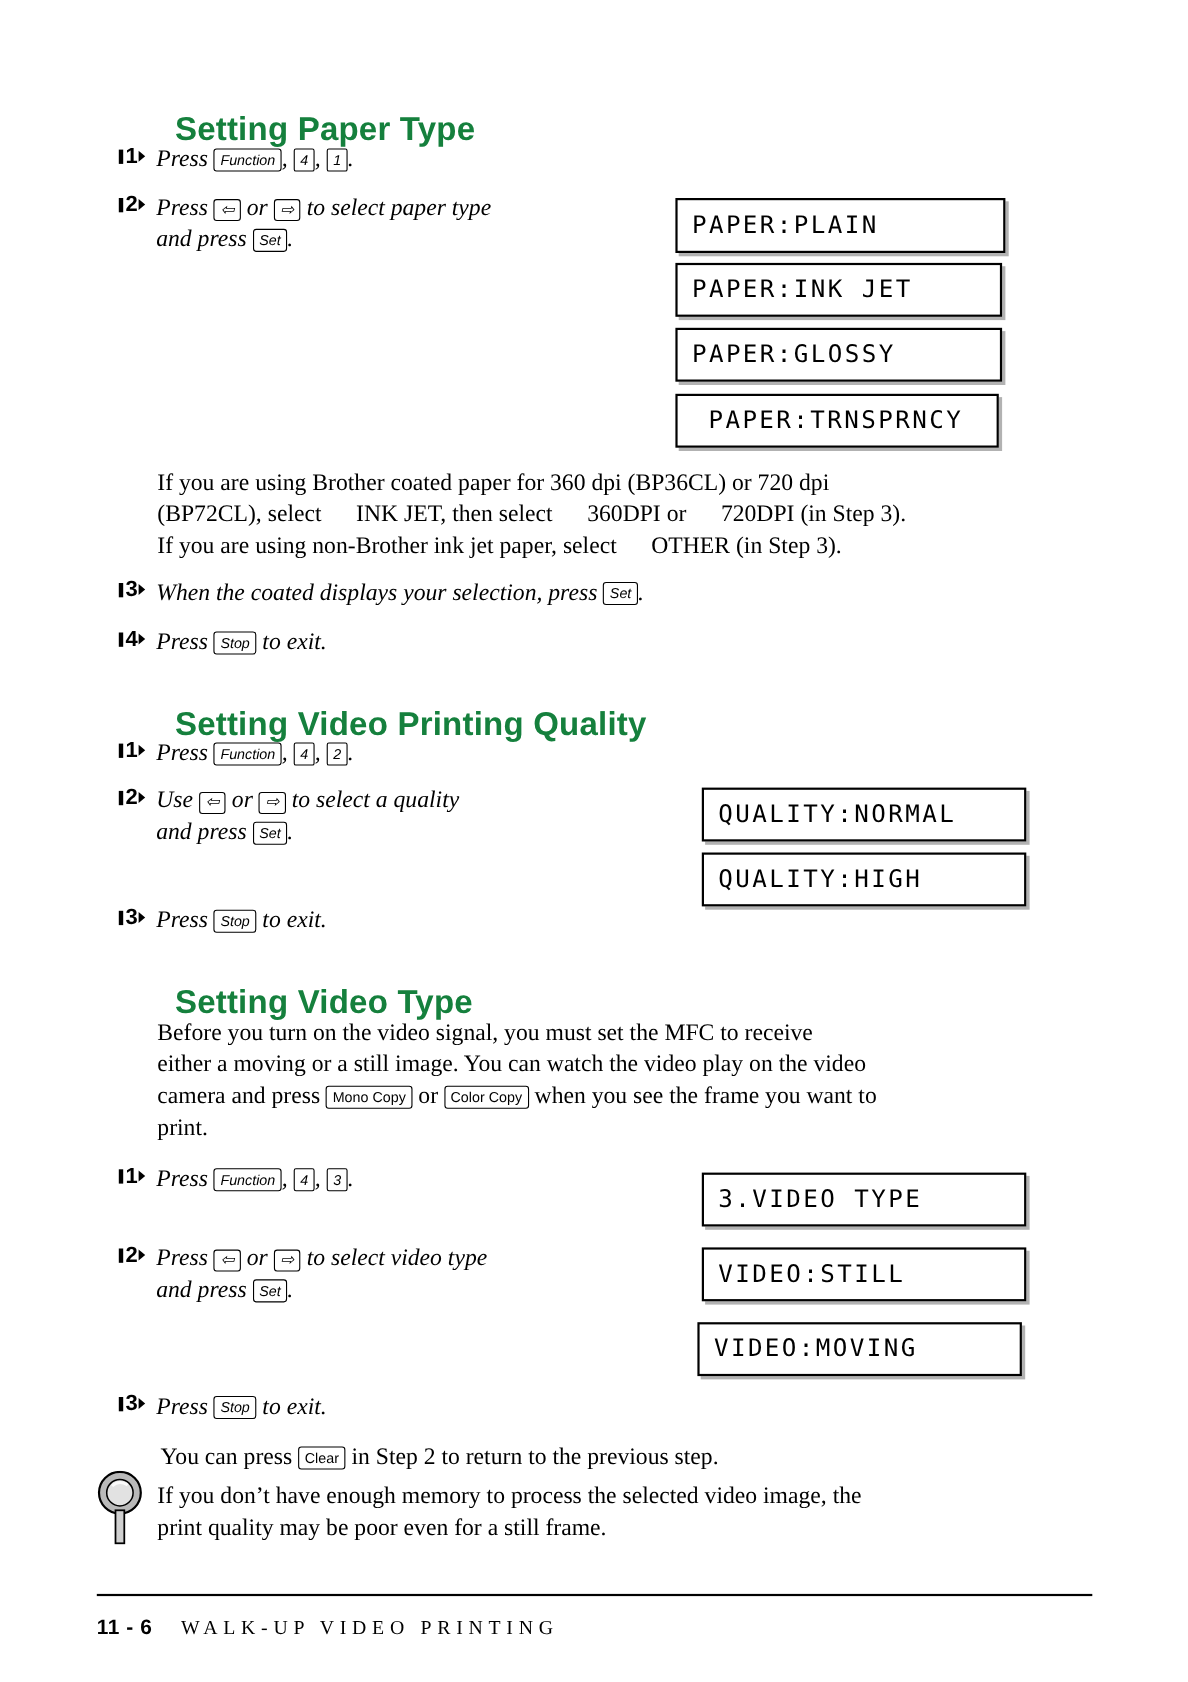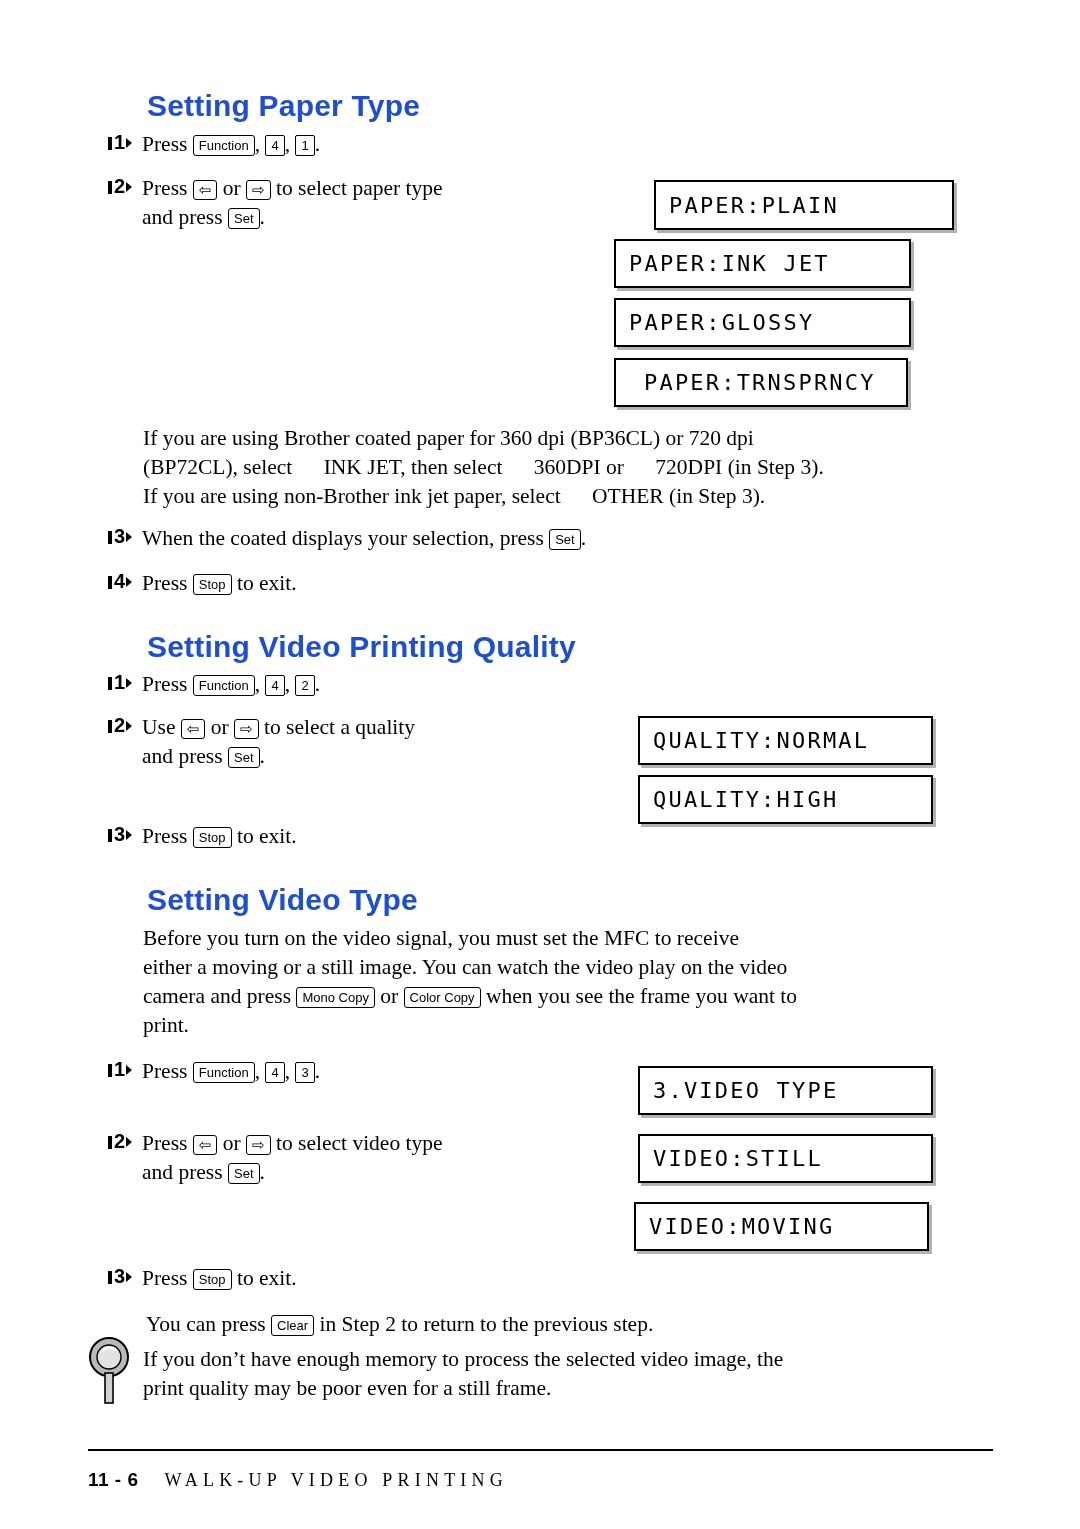--- a/index.html
+++ b/index.html
@@ -19,23 +19,23 @@
     position: relative;
     width: 1080px;
     height: 1529px;
   }
 
   
   h1.section-title {
     font-family: "Liberation Sans", sans-serif;
     font-weight: bold;
     font-size: 30px;
-    margin: 4px;
+    margin: 16px;
     letter-spacing: 0.2px;
-    color: #1d4ed8;
+    color: #15803d;
   }
 
   
   .body-text {
     font-family: "Liberation Serif", serif;
     font-size: 21.5px;
     line-height: 29px;
   }
   .b { font-weight: normal; margin-left: 26px; }
 
@@ -70,20 +70,21 @@
     border-top: 5px solid transparent;
     border-bottom: 5px solid transparent;
     border-left: 6px solid #000;
     vertical-align: 1px;
     margin-left: 1px;
   }
   .step-body {
     font-family: "Liberation Serif", serif;
     font-size: 21.5px;
     line-height: 29px;
+    font-style: italic;
   }
 
   
   .key {
     display: inline-block;
     border: 1.2px solid #000;
     border-radius: 3px;
     font-family: "Liberation Sans", sans-serif;
     font-size: 12.5px;
     line-height: 1;
@@ -177,21 +178,21 @@
   </div>
 
   <div class="step" style="left:108px; top:174px; width:520px;">
     <div class="step-num"><span class="tick"></span><span>2</span><span class="arrowh"></span></div>
     <div class="step-body">
       <span>Press </span><span class="key arrow">⇦</span><span> or </span><span class="key arrow">⇨</span><span> to select paper type</span><br>
       <span>and press </span><span class="key small">Set</span><span>.</span>
     </div>
   </div>
 
-  <div class="lcd" style="left:614px; top:180px; width:300px; height:50px;margin-left:40px;">PAPER:PLAIN</div>
+  <div class="lcd" style="left:614px; top:180px; width:300px; height:50px;">PAPER:PLAIN</div>
   <div class="lcd" style="left:614px; top:239px; width:297px; height:49px;">PAPER:INK JET</div>
   <div class="lcd" style="left:614px; top:298px; width:297px; height:49px;">PAPER:GLOSSY</div>
   <div class="lcd" style="left:614px; top:358px; width:294px; height:49px;padding-left:28px;">PAPER:TRNSPRNCY</div>
 
   <div class="body-text" style="position:absolute; left:143px; top:424px; width:790px;">
     <span>If you are using Brother coated paper for 360 dpi (BP36CL) or 720 dpi</span><br>
     <span>(BP72CL), select </span><span class="b">INK JET</span><span>, then select </span><span class="b">360DPI</span><span> or </span><span class="b">720DPI</span><span> (in Step 3).</span><br>
     <span>If you are using non-Brother ink jet paper, select </span><span class="b">OTHER</span><span> (in Step 3).</span>
   </div>
 

